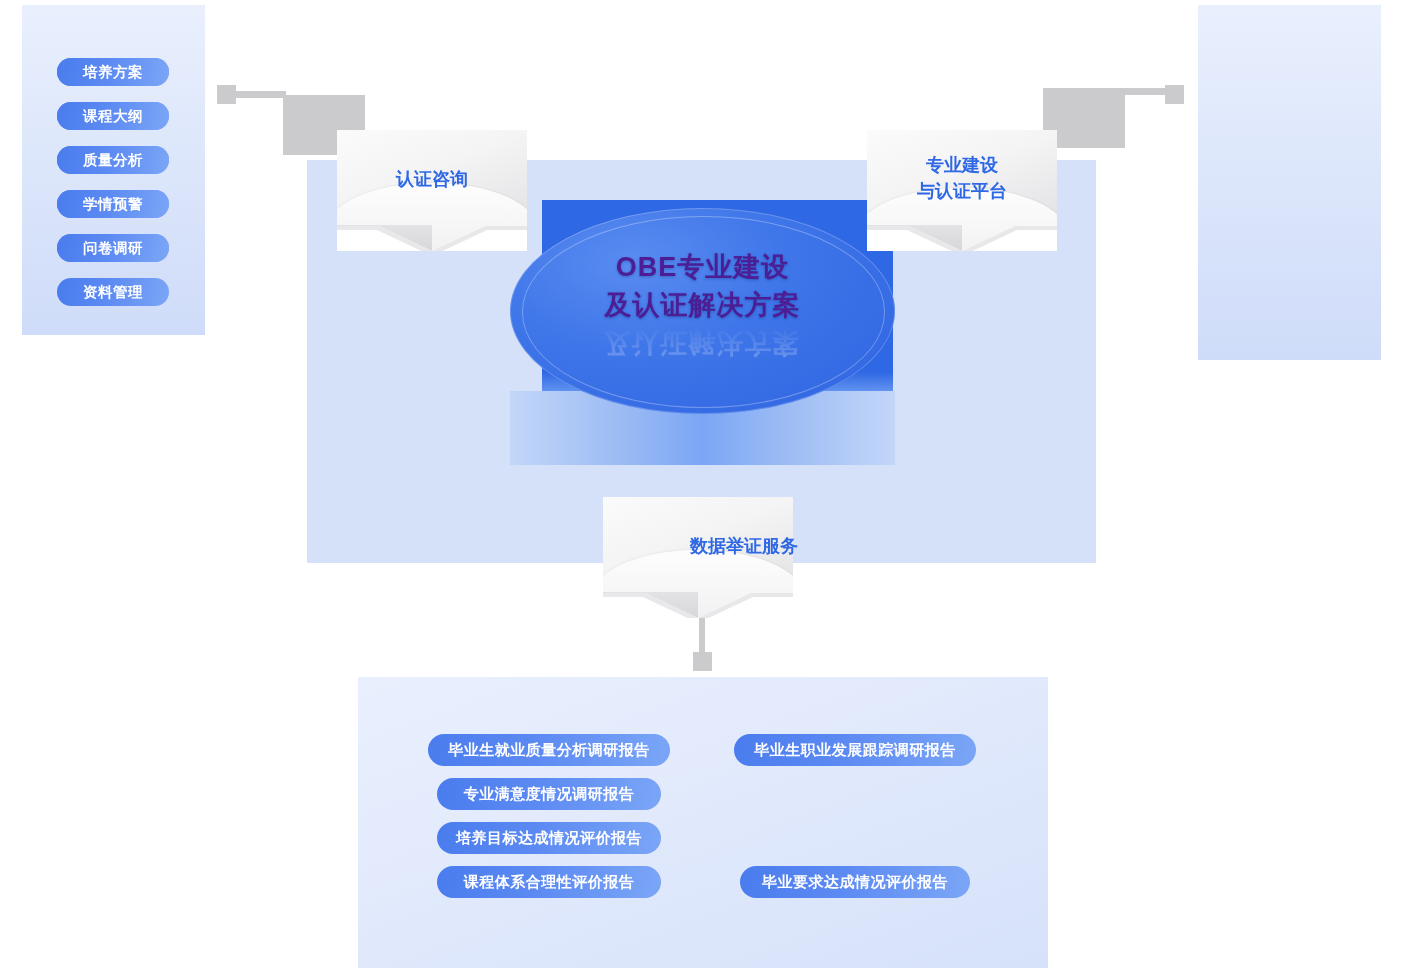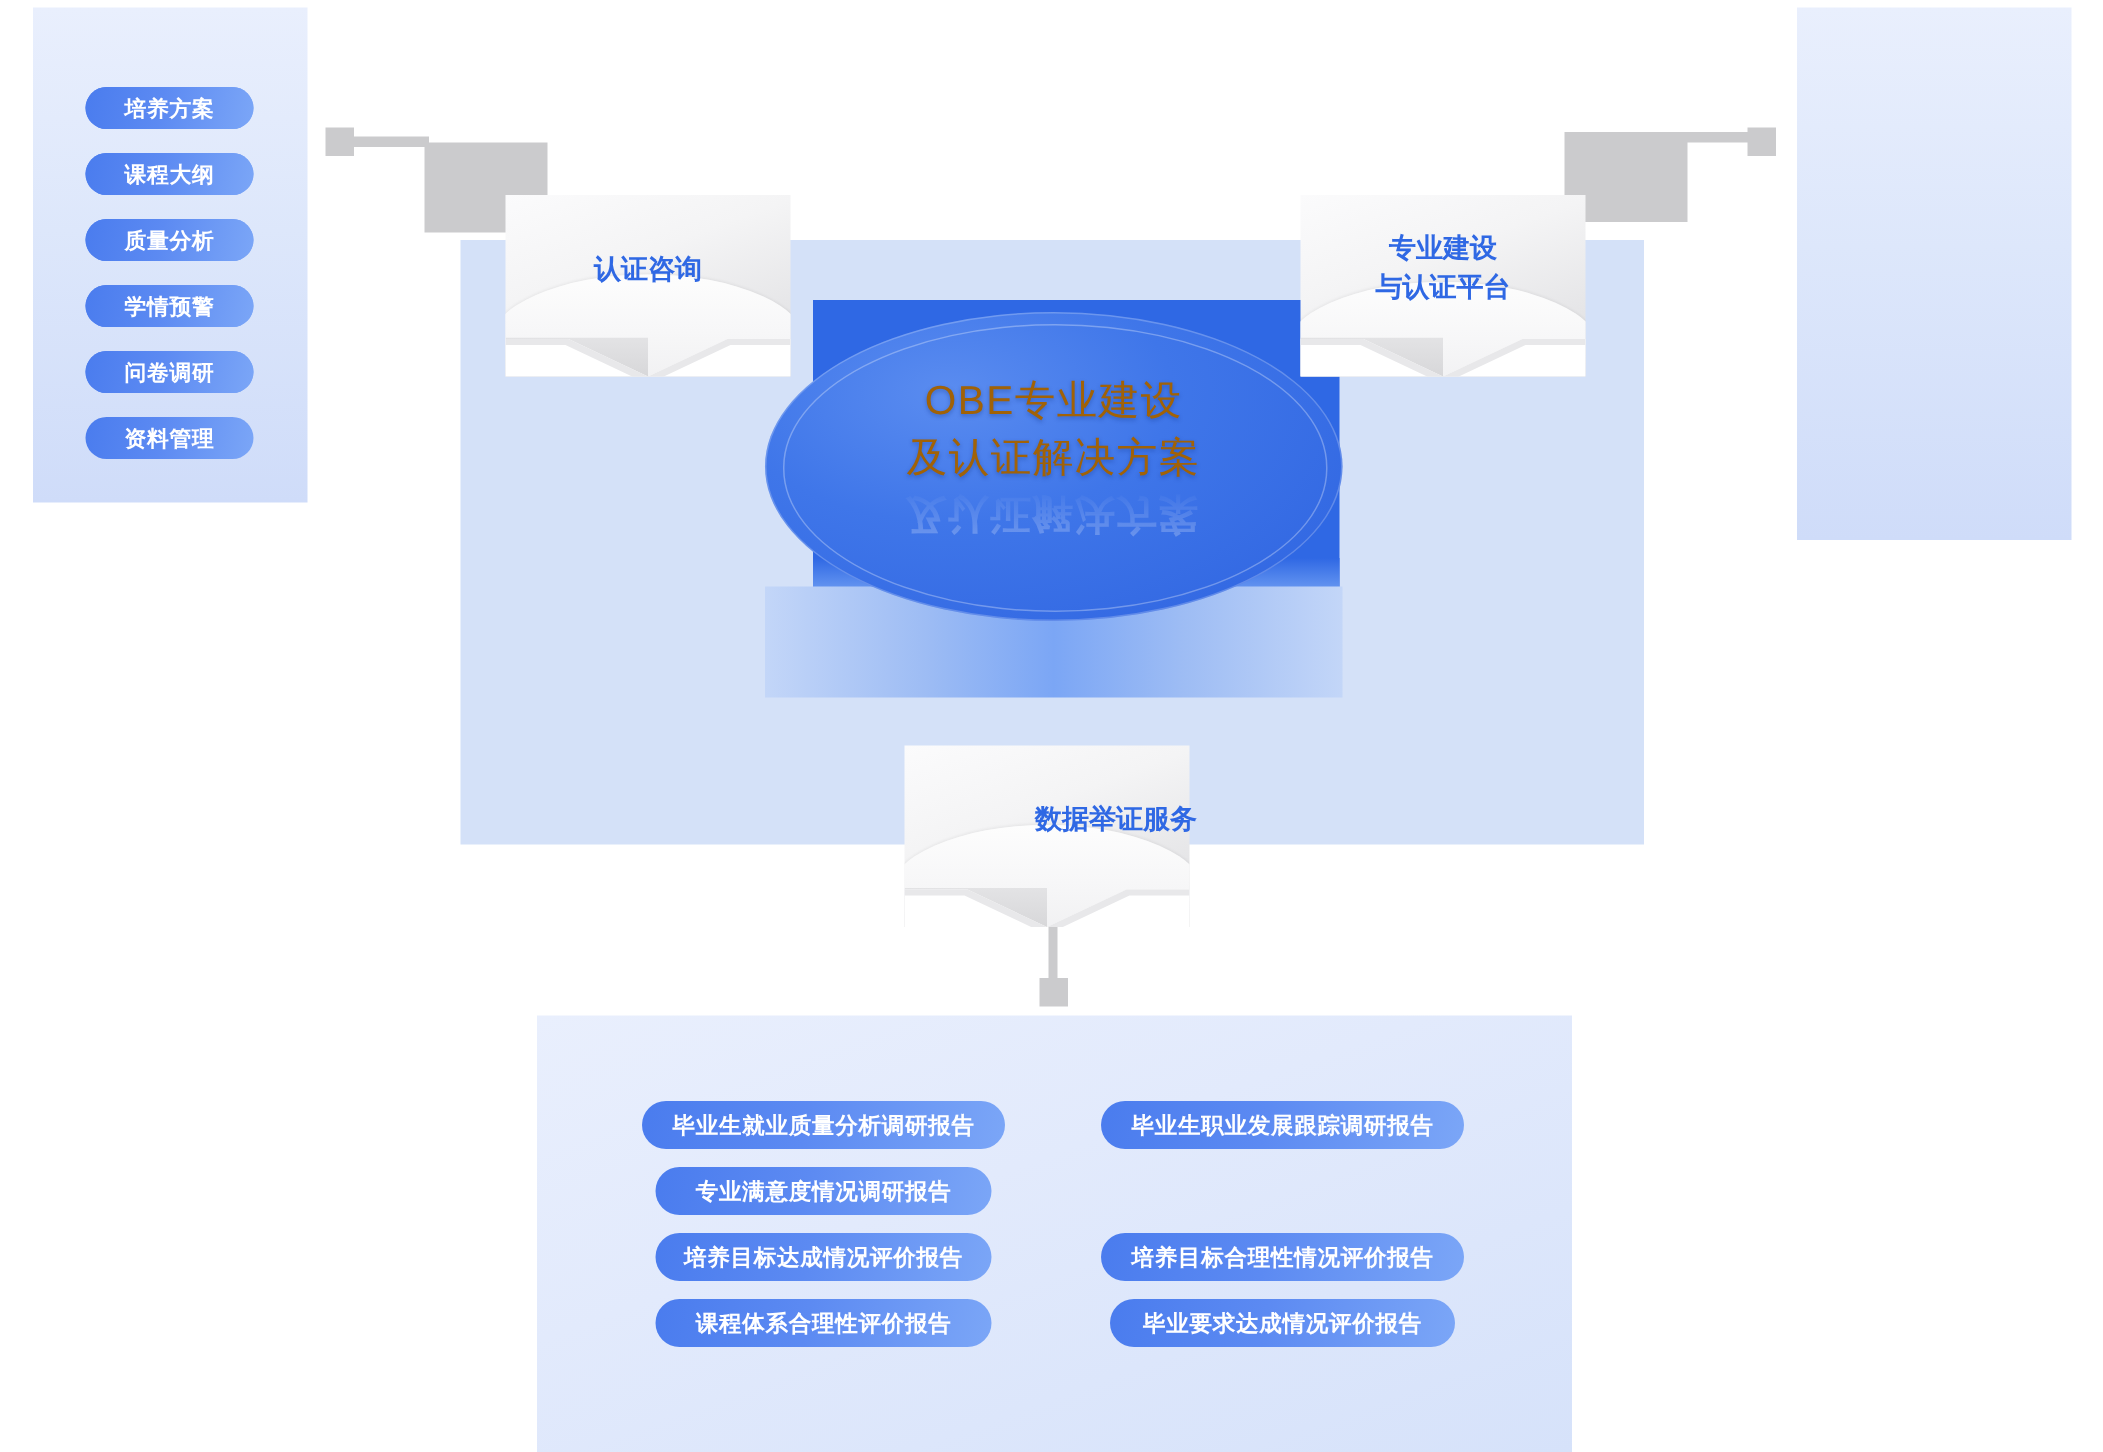--- a/index.html
+++ b/index.html
@@ -65,21 +65,21 @@
     border-radius: 50%;
     background: radial-gradient(ellipse at 32% 26%, #5a8cf0 0%, #3f76e9 40%, #2e63e0 100%);
     box-shadow: inset 0 0 0 1px rgba(255,255,255,.22);
   }
   #hero-ellipse::after {
     content:""; position:absolute; left:3%; top:4%; width:94%; height:92%;
     border-radius:50%; border:1px solid rgba(255,255,255,.30);
   }
   #hero-text {
     position: absolute; left: 510px; top: 248px; width: 385px;
-    text-align: center; color: #a16207; font-weight: normal;
+    text-align: center; color: #4c1d95; font-weight: bold;
     font-size: 27px; line-height: 38px; letter-spacing: 1px;
     text-shadow: 0 1px 3px rgba(10,40,120,.35);
   }
   #hero-reflect {
     position: absolute; left: 510px; top: 324px; width: 385px;
     text-align: center; font-weight: bold;
     font-size: 27px; line-height: 38px; letter-spacing: 1px;
     color: rgba(255,255,255,.30);
     transform: scaleY(-1);
     -webkit-mask-image: linear-gradient(to top, rgba(0,0,0,0) 5%, rgba(0,0,0,.85) 95%);
@@ -242,20 +242,17 @@
   <div class="pill wide" style="left:437px; top:822px; width:224px;">
       <span>培养目标达成情况评价报告</span>
     </div>
   <div class="pill wide" style="left:437px; top:866px; width:224px;">
       <span>课程体系合理性评价报告</span>
     </div>
 
   <div class="pill wide" style="left:734px; top:734px; width:242px;">
       <span>毕业生职业发展跟踪调研报告</span>
     </div>
-  <div class="pill wide" style="left:734px; top:822px; width:242px;">
-      <span>培养目标合理性情况评价报告</span>
-    </div>
   <div class="pill wide" style="left:740px; top:866px; width:230px;">
       <span>毕业要求达成情况评价报告</span>
     </div>
 
 </div>
 
 </body></html>

